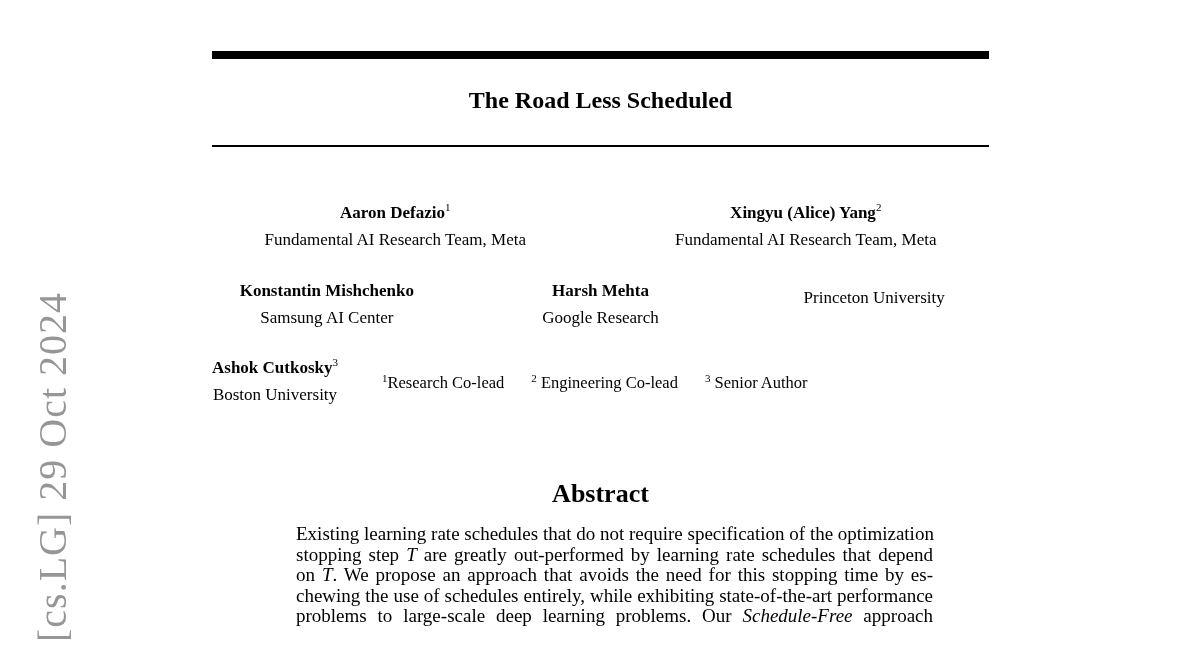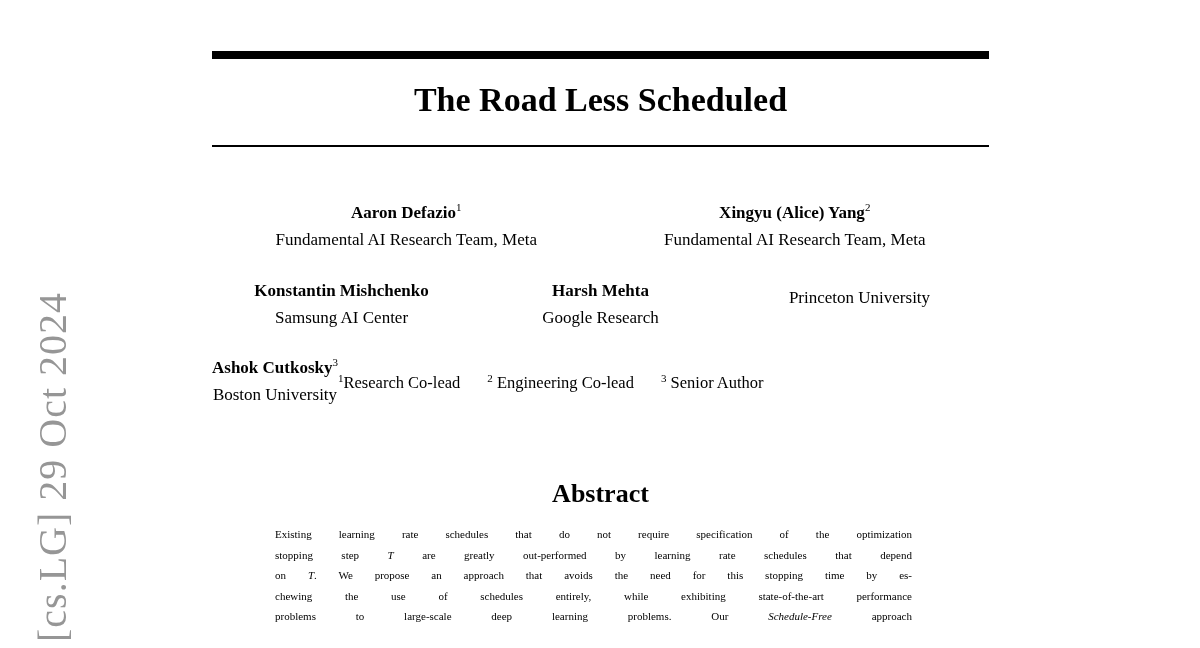--- a/index.html
+++ b/index.html
@@ -46,32 +46,33 @@
     height: 2px;
     background: #000000;
   }
 
   .paper-title {
     position: absolute;
     left: 212px;
     top: 82px;
     width: 777px;
     text-align: center;
-    font-size: 34px;
+    font-size: 24px;
     line-height: 36px;
     font-weight: bold;
     white-space: nowrap;
   }
 
   
   .author-row {
     position: absolute;
     left: 212px;
     width: 777px;
     display: flex;
+    gap: 44px;
   }
   .author-row-1 { top: 203px; }
   .author-row-2 { top: 281px; }
   .author-row-3 { top: 358px; align-items: center; }
   .author-cell { flex: 1; text-align: center; }
   .author-name {
     font-size: 17px;
     line-height: 20px;
     font-weight: bold;
     white-space: nowrap;
@@ -103,24 +104,24 @@
     position: absolute;
     left: 212px;
     top: 479px;
     width: 777px;
     text-align: center;
     font-size: 26px;
     font-weight: bold;
   }
   .abstract-body {
     position: absolute;
-    left: 275px;
+    left: 296px;
     top: 524px;
     width: 637px;
-    font-size: 11px;
+    font-size: 19px;
   }
   .abstract-line {
     height: 20.5px;
     line-height: 20.5px;
     white-space: nowrap;
     text-align: justify;
     text-align-last: justify;
     overflow: visible;
   }
 </style>

